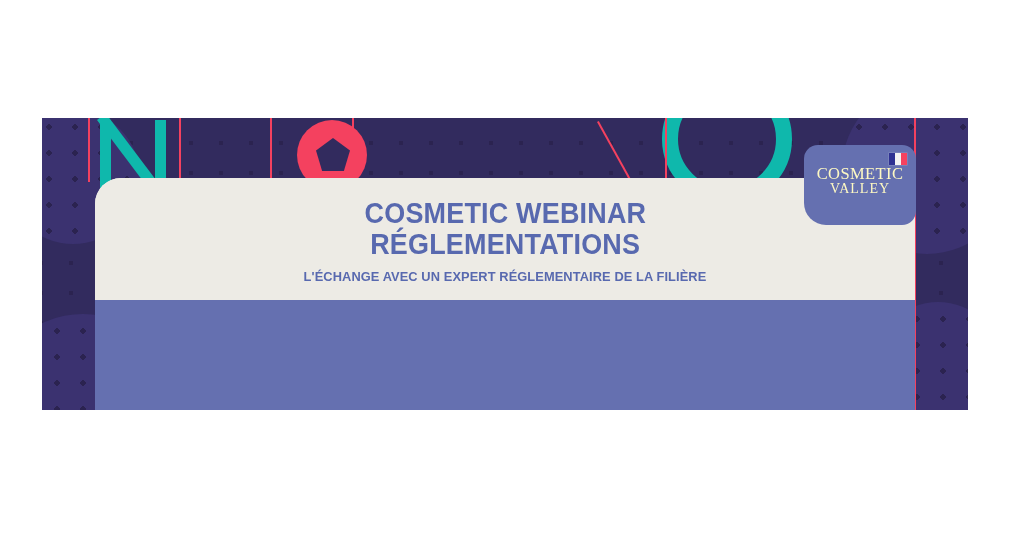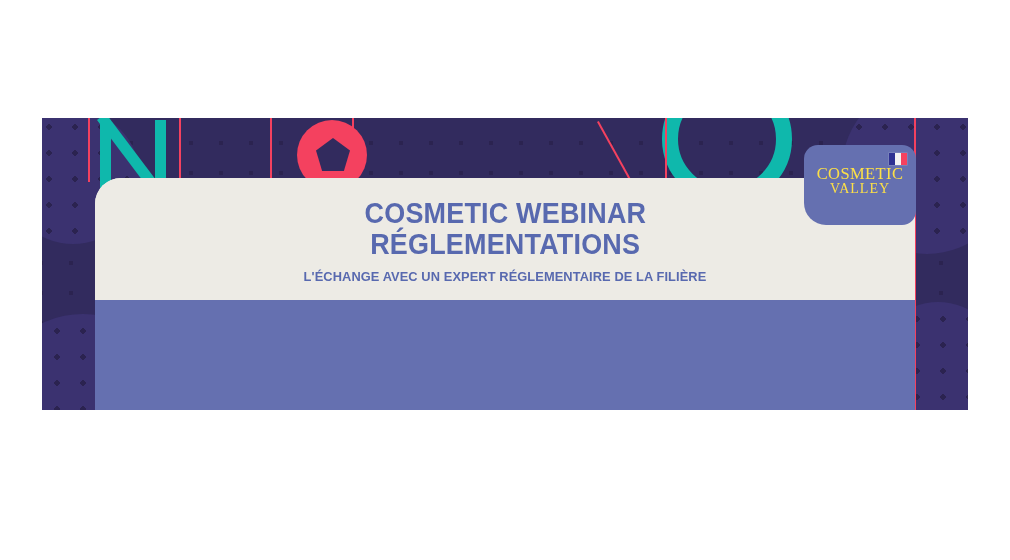--- a/index.html
+++ b/index.html
@@ -107,21 +107,21 @@
     position:absolute;
     left:762px; top:27px;
     width:112px; height:80px;
     background:#6570B0;
     border-radius:14px 14px 14px 22px;
     overflow:hidden;
   }
   #logo .logo-text{
     position:absolute; left:0; right:0; top:20px;
     text-align:center;
-    color:#fde047;
+    color:#fef9c3;
     font-family:"Liberation Serif","DejaVu Serif",serif;
     font-weight:normal;
     font-size:16.5px;
     line-height:1.06;
     letter-spacing:0.4px;
   }
   #logo .logo-text .l2{ font-size:14px; letter-spacing:1px; }
   .flag{
     position:absolute; right:9px; top:8px;
     width:18px; height:12px;

